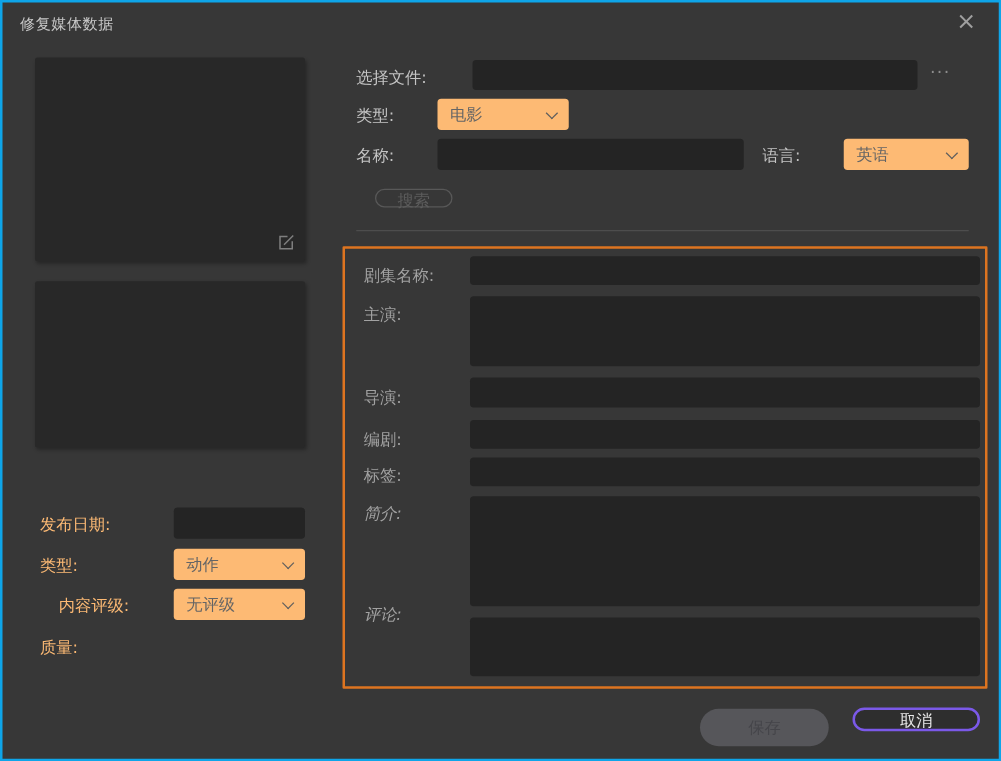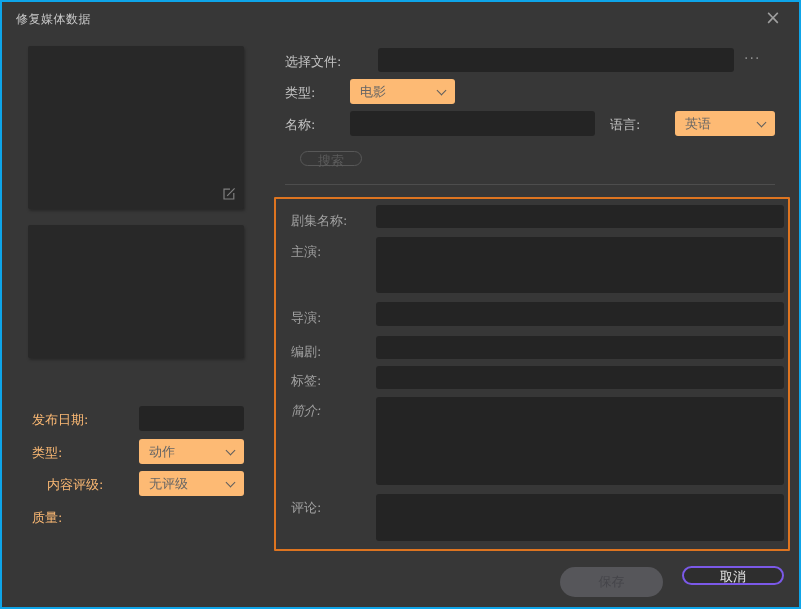--- a/index.html
+++ b/index.html
@@ -144,20 +144,20 @@
 
     <span class="abs lbl lbl-dim" style="left:15px; top:144px;">编剧:</span>
     <input class="abs txt" style="left: 100px; top: 137px; width: 408px; height: 23px;" value="">
 
     <span class="abs lbl lbl-dim" style="left:15px; top:173px;">标签:</span>
     <input class="abs txt" style="left: 100px; top: 167px; width: 408px; height: 23px;" value="">
 
     <span class="abs lbl lbl-dim" style="left:15px; top:203px;font-style:italic;">简介:</span>
     <textarea class="abs txt" style="left: 100px; top: 198px; width: 408px; height: 88px;"></textarea>
 
-    <span class="abs lbl lbl-dim" style="left:15px; top:300px;">评论:</span>
+    <span class="abs lbl lbl-dim" style="left:15px; top:284px;font-style:italic;">评论:</span>
     <textarea class="abs txt" style="left: 100px; top: 295px; width: 408px; height: 47px;"></textarea>
   </div>
 
   <button class="abs save-btn" style="left:558px; top:565px; width:103px; height:30px;" disabled="">保存</button>
   <button class="abs cancel-btn" style="left:680px; top:564px; width:102px; height:19px;">取消</button>
 
 </div>
 
 </body></html>

